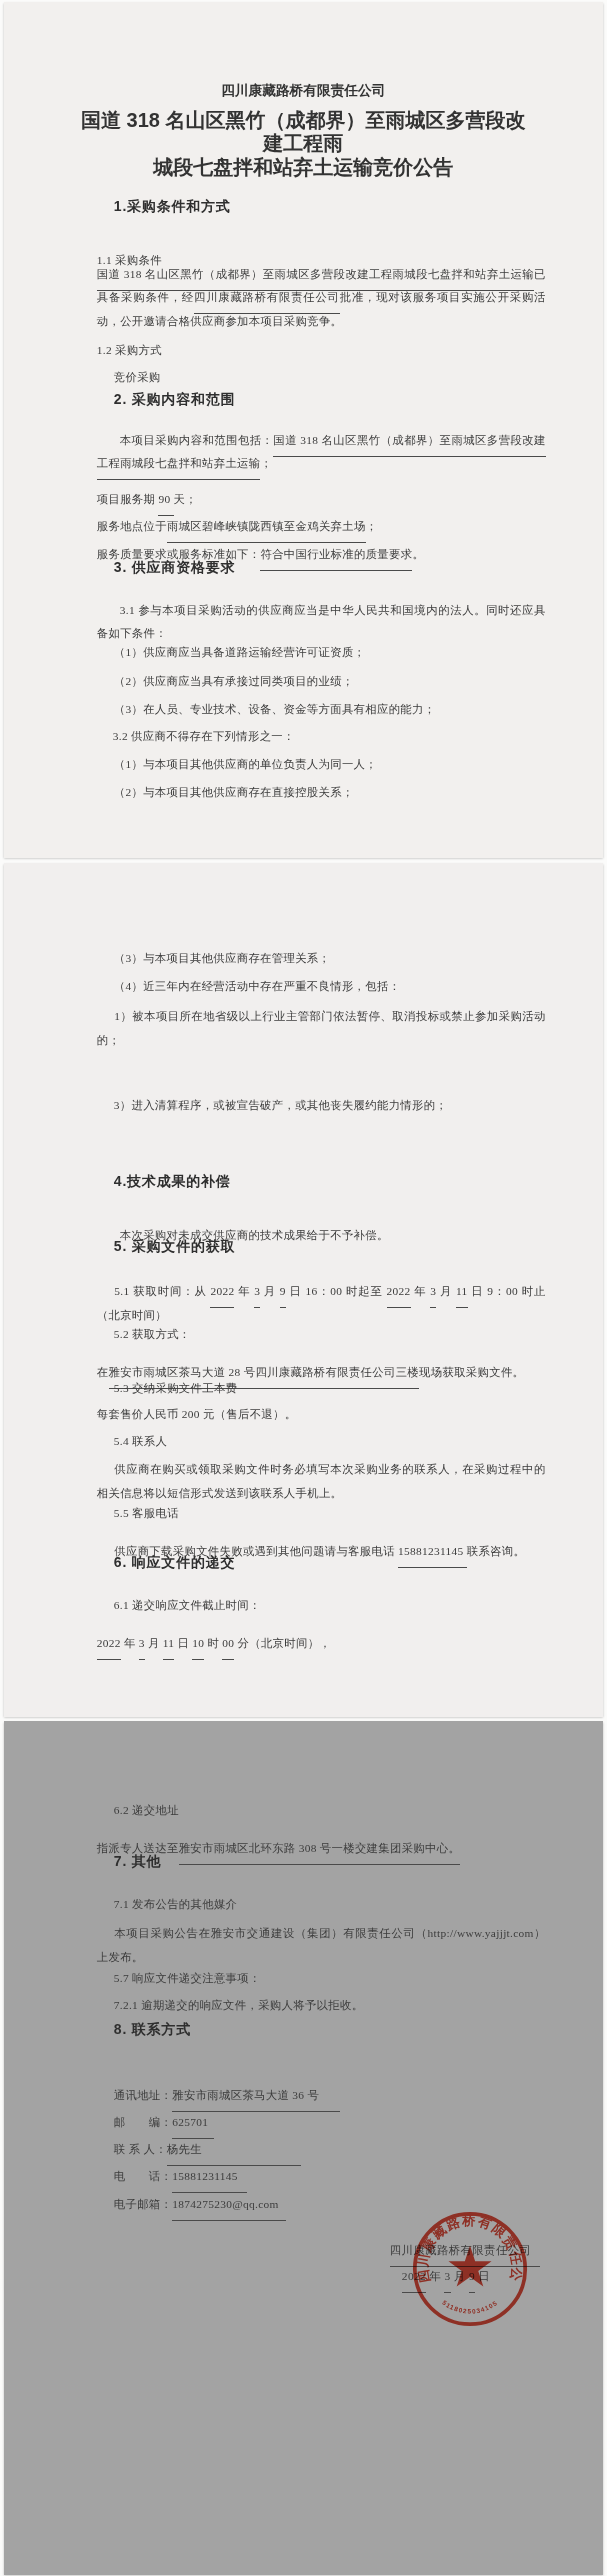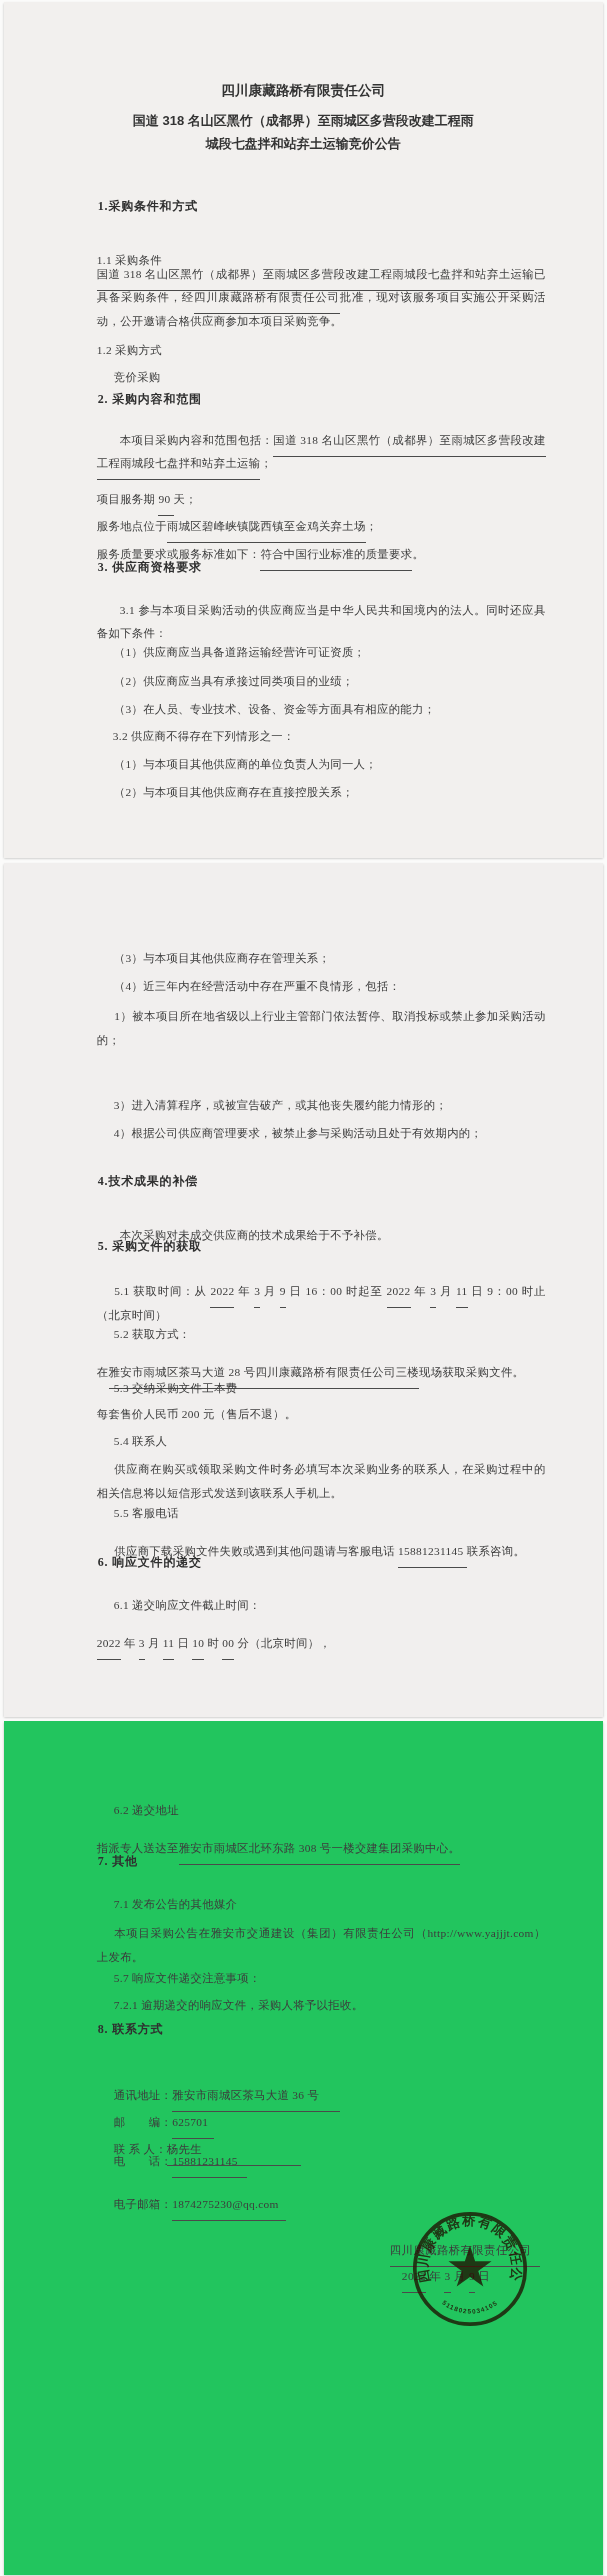--- a/index.html
+++ b/index.html
@@ -8,49 +8,49 @@
     background:#fbfbfa;
     font-family:"Liberation Serif","DejaVu Serif",serif;
     color:#3c3c3c;
   }
   .page{
     position:absolute;left:3.8px;width:599px;
     box-shadow:0 0.8px 2.3px rgba(0,0,0,.25);
   }
   #page1{top:1.5px;height:856px;background:#f2f0ee;}
   #page2{top:863px;height:854px;background:#f1efee;}
-  #page3{top:1721px;height:854px;background:#22c55e;}
+  #page3{top:1721px;height:854px;background:#a3a3a3;}
   .ln{
     position:absolute;left:93px;width:449px;
     font-size:11.4px;line-height:23.5px;text-align:justify;
     letter-spacing:0.3px;
   }
   .in2{left:110px;width:431px;}
   .ind{text-indent:23px;}
   .hang{text-indent:17.5px;}
   .hd{
-    position:absolute;left:94px;width:455px;
-    font-family:Liberation Serif, serif;
-    font-weight:bold;font-size:12px;color:#2f2f2f;letter-spacing:0.8px;
+    position:absolute;left:110px;width:455px;
+    font-family:Liberation Sans, sans-serif;
+    font-weight:bold;font-size:14px;color:#2f2f2f;letter-spacing:0.8px;
   }
   .ttl{
     position:absolute;left:72px;width:455px;text-align:center;
     font-family:"Liberation Sans","DejaVu Sans",sans-serif;
     font-weight:bold;color:#333;
   }
   .u{border-bottom:0.9px solid #4a4a4a;padding-bottom:10px;}
   .sig{position:absolute;font-size:11.4px;letter-spacing:0.4px;}
   #stamp{position:absolute;mix-blend-mode:multiply;opacity:.92;}
 </style>
 </head>
 <body>
 
 <div class="page" id="page1">
   <div class="ttl" style="top:80px;font-size:13.7px;">四川康藏路桥有限责任公司</div>
-  <div class="ttl" style="top:107px;font-size:13px;line-height:23.5px;">
+  <div class="ttl" style="top:107px;font-size:20px;line-height:23.5px;">
     <span>国道 318 名山区黑竹（成都界）至雨城区多营段改建工程雨</span><br>
     <span>城段七盘拌和站弃土运输竞价公告</span>
   </div>
 
   <div class="hd" style="top:196px;">1.采购条件和方式</div>
   <div class="ln" style="top:247px;">1.1 采购条件</div>
   <p class="ln" style="top:250px;"><span class="u">国道 318 名山区黑竹（成都界）至雨城区多营段改建工程雨城段七盘拌和站弃土运输</span><span>已具备采购条件，经</span><span class="u">四川康藏路桥有限责任公司</span><span>批准，现对该服务项目实施公开采购活动，公开邀请合格供应商参加本项目采购竞争。</span></p>
   <div class="ln" style="top:337px;">1.2 采购方式</div>
   <div class="ln in2" style="top:364px;">竞价采购</div>
 
@@ -68,21 +68,20 @@
   <div class="ln" style="top:723px;left:109px;">3.2 供应商不得存在下列情形之一：</div>
   <div class="ln in2" style="top:751px;">（1）与本项目其他供应商的单位负责人为同一人；</div>
   <div class="ln in2" style="top:779px;">（2）与本项目其他供应商存在直接控股关系；</div>
 </div>
 
 <div class="page" id="page2">
   <div class="ln in2" style="top:84px;">（3）与本项目其他供应商存在管理关系；</div>
   <div class="ln in2" style="top:112px;">（4）近三年内在经营活动中存在严重不良情形，包括：</div>
   <p class="ln hang" style="top:131px;">1）被本项目所在地省级以上行业主管部门依法暂停、取消投标或禁止参加采购活动的；</p>
   <div class="ln in2" style="top:231px;">3）进入清算程序，或被宣告破产，或其他丧失履约能力情形的；</div>
-  <div class="ln in2" style="top:259px;">4）根据公司供应商管理要求，被禁止参与采购活动且处于有效期内的；</div>
 
   <div class="hd" style="top:310px;">4.技术成果的补偿</div>
   <p class="ln ind" style="top:350px;">本次采购对未成交供应商的技术成果给于不予补偿。</p>
 
   <div class="hd" style="top:375px;">5. 采购文件的获取</div>
   <p class="ln hang" style="top:406px;"><span>5.1 获取时间：从 </span><span class="u">2022</span><span> 年 </span><span class="u">3</span><span> 月 </span><span class="u">9</span><span> 日 16：00 时起至 </span><span class="u">2022</span><span> 年 </span><span class="u">3</span><span> 月 </span><span class="u">11</span><span> 日 9：00 时止（北京时间）</span></p>
   <div class="ln in2" style="top:460px;">5.2  获取方式：</div>
   <p class="ln" style="top:487px;"><span>在</span><span class="u">雅安市雨城区茶马大道 28 号四川康藏路桥有限责任公司三楼</span><span>现场获取采购文件。</span></p>
   <div class="ln in2" style="top:514px;">5.3 交纳采购文件工本费</div>
   <div class="ln" style="top:540px;">每套售价人民币 200  元（售后不退）。</div>
@@ -103,21 +102,21 @@
   <div class="hd" style="top:132px;">7.  其他</div>
   <div class="ln in2" style="top:172px;">7.1 发布公告的其他媒介</div>
   <p class="ln hang" style="top:190px;">本项目采购公告在雅安市交通建设（集团）有限责任公司（http://www.yajjjt.com）上发布。</p>
   <div class="ln in2" style="top:246px;">5.7 响应文件递交注意事项：</div>
   <div class="ln in2" style="top:273px;">7.2.1 逾期递交的响应文件，采购人将予以拒收。</div>
 
   <div class="hd" style="top:300px;">8.  联系方式</div>
   <div class="ln in2" style="top:363px;"><span>通讯地址：</span><span class="u" style="padding-right:21px;">雅安市雨城区茶马大道 36 号</span></div>
   <div class="ln in2" style="top:390px;"><span>邮　　编：</span><span class="u" style="padding-right:6px;">625701</span></div>
   <div class="ln in2" style="top:417px;"><span>联 系 人：</span><span class="u" style="padding-right:99px;">杨先生</span></div>
-  <div class="ln in2" style="top:429px;font-family:Liberation Serif, serif;"><span>电　　话：</span><span class="u" style="padding-right:9px;">15881231145</span></div>
+  <div class="ln in2" style="top:444px;font-family:Liberation Serif, serif;"><span>电　　话：</span><span class="u" style="padding-right:9px;">15881231145</span></div>
   <div class="ln in2" style="top:472px;"><span>电子邮箱：</span><span class="u" style="padding-right:7.6px;">1874275230@qq.com</span></div>
 
   <div class="sig" style="top:522px;left:386px;"><span class="u" style="padding-right:9px;">四川康藏路桥有限责任公司</span></div>
   <div class="sig" style="top:548px;left:398px;"><span class="u">2022</span><span> 年 </span><span class="u">3</span><span> 月 </span><span class="u">9</span><span> 日</span></div>
 
   <svg id="stamp" style="top:486px;left:404px;" width="124" height="124" viewBox="0 0 164 164">
     <defs>
       <path id="arcTop" d="M 30.3,101.1 A 56,56 0 1 1 133.7,101.1" fill="none"></path>
       <path id="arcBottom" d="M 33.9,116.2 A 59,59 0 0 0 130.1,116.2" fill="none"></path>
     </defs>

